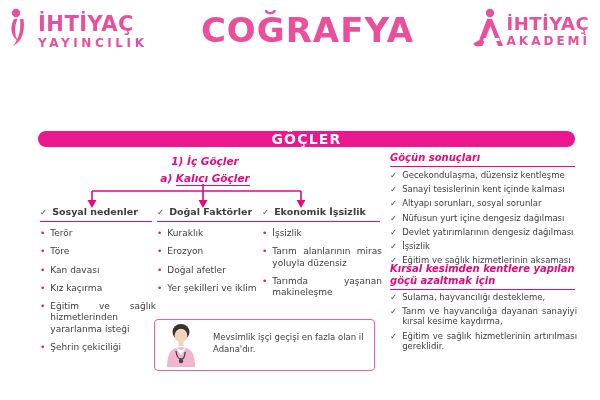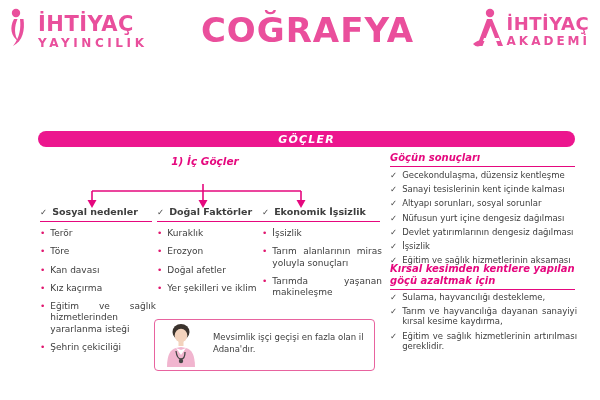--- a/index.html
+++ b/index.html
@@ -12,21 +12,21 @@
   .logo-text{display:flex;flex-direction:column;line-height:1;}
   .logo-name{font-weight:800;color:#e94f9c;font-size:21px;letter-spacing:.5px;}
   .logo-sub{font-weight:700;color:#e94f9c;font-size:12px;letter-spacing:3.6px;margin-top:2px;}
   .logo.right .logo-name{font-size:18px;}
   .logo.right .logo-sub{letter-spacing:3px;text-align:center;}
   .page-title{left:0;right:0;top:10px;text-align:center;font-size:34px;font-weight:800;color:#ea4f9c;letter-spacing:1px;margin-left:15px;}
 
   
   .banner{left:38px;top:131px;width:537px;height:16px;background:#ec168e;border-radius:8px;
           display:flex;align-items:center;justify-content:center;}
-  .banner span{color:#fff;font-size:11px;font-weight:700;letter-spacing:1.2px;font-style:italic;}
+  .banner span{color:#fff;font-size:14px;font-weight:700;letter-spacing:1.2px;}
 
   
   .script{color:#e5087e;font-weight:700;font-style:italic;}
   .tree-l1{left:145px;top:155px;width:120px;text-align:center;font-size:10.5px;}
   .tree-l2{left:145px;top:172px;width:120px;text-align:center;font-size:10.5px;}
   .tree-l2 .u{border-bottom:1.6px solid #e5087e;padding-bottom:1px;}
 
   
   .col-header{display:flex;gap:5px;align-items:flex-end;font-size:9.5px;font-weight:700;color:#3d3d3d;
               border-bottom:1.8px solid #e5087e;padding-bottom:4px;}
@@ -83,20 +83,24 @@
   </div>
 
   <div class="abs banner">
     <span>GÖÇLER</span>
   </div>
 
   <div class="abs tree-l1 script">
     <span>1)</span>
     <span>İç Göçler</span>
   </div>
+  <div class="abs tree-l2 script">
+    <span>a)</span>
+    <span class="u">Kalıcı Göçler</span>
+  </div>
 
   <svg class="abs" style="left:85px;top:184px;" width="226" height="26" viewBox="0 0 226 26">
     <path d="M118 0 V7 M7 7 H216 M7 7 V17 M118 7 V17 M216 7 V17" stroke="#e5087e" stroke-width="1.6" fill="none"></path>
     <polygon points="2.5,16 11.5,16 7,24" fill="#e5087e"></polygon>
     <polygon points="113.5,16 122.5,16 118,24" fill="#e5087e"></polygon>
     <polygon points="211.5,16 220.5,16 216,24" fill="#e5087e"></polygon>
   </svg>
 
   <div class="abs col-header" style="left:40px;top:206px;width:112px;">
     <span class="check">✓</span>
@@ -156,21 +160,21 @@
     <span class="check">✓</span>
     <span>Ekonomik İşsizlik</span>
   </div>
   <ul class="abs plist" style="left:262px;top:228px;width:120px;">
     <li>
         <span class="bullet">•</span>
         <span>İşsizlik</span>
       </li>
     <li>
         <span class="bullet">•</span>
-        <span>Tarım alanlarının miras yoluyla sonuçları</span>
+        <span>Tarım alanlarının miras yoluyla düzensiz</span>
       </li>
     <li>
         <span class="bullet">•</span>
         <span>Tarımda yaşanan makineleşme</span>
       </li>
   </ul>
 
   <div class="abs note">
     <span class="note-fig">
       <svg width="34" height="44" viewBox="0 0 34 44">

